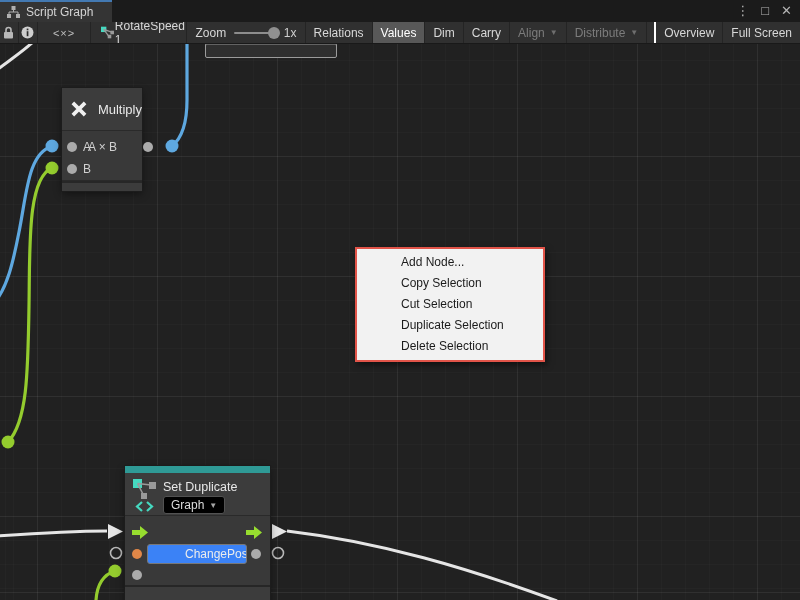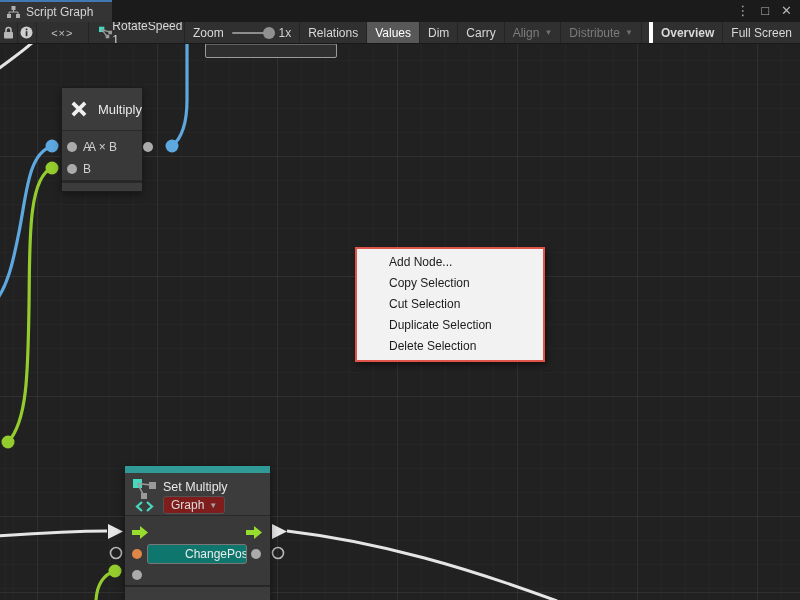--- a/index.html
+++ b/index.html
@@ -26,21 +26,21 @@
   .tbtn.active { background:#585858; color:#fff; }
   .tbtn.disabled { color:#7c7c7c; }
   .tbtn .dd-arrow { font-size:8px; margin-left:5px; color:#8a8a8a; }
   .tbtn.disabled .dd-arrow { color:#6f6f6f; }
   .seg-lock { width:25px; } .seg-info { width:25px; } .seg-code { width:72px; color:#c0c0c0; font-size:11px; letter-spacing:1px;}
   .seg-ref { width:108px; justify-content:flex-start; padding-left:10px; gap:0; }
   .seg-zoom { width:153px; justify-content:space-between; padding:0 8px; gap:8px; }
   .slider-track { flex:1; height:2px; background:#8d8d8d; position:relative; border-radius:1px; }
   .slider-handle { position:absolute; right:-4px; top:-5px; width:12px; height:12px; border-radius:50%; background:#909090; }
   .zoom-val { color:#cfcfcf; }
-  .mleft { margin-left:7px; border-left:4px solid #ffffff;font-weight:bold; }
+  .mleft { margin-left:7px; border-left:2px solid #ffffff; }
 
   
   .canvas { position:absolute; left:0; top:44px; width:800px; height:556px; overflow:hidden;
             background-color:#212121;
             background-image:
               repeating-linear-gradient(to right, rgba(255,255,255,0.050) 0 1px, transparent 1px 120px),
               repeating-linear-gradient(to bottom, rgba(255,255,255,0.050) 0 1px, transparent 1px 120px),
               repeating-linear-gradient(to right, rgba(255,255,255,0.018) 0 1px, transparent 1px 24px),
               repeating-linear-gradient(to bottom, rgba(255,255,255,0.018) 0 1px, transparent 1px 24px);
             background-position: 37px -8px, 37px -8px, 13px -8px, 13px -8px; }
@@ -61,36 +61,36 @@
   .nm-title { margin-left:11px; font-size:13px; color:#e9e9e9; }
   .nm-body { position:relative; height:51px; background:#393939; border-top:1px solid #2a2a2a; border-bottom:1px solid #2a2a2a; }
   .nm-body .lbl { position:absolute; font-size:12px; color:#d0d0d0; }
   .nm-footer { height:10px; background:#3c3c3c; border-top:2px solid #272727; }
 
   .node-setvar { left:125px; top:422px; width:145px; height:150px; }
   .sv-strip { height:7px; background:#2f9a96; }
   .sv-header { position:relative; height:42px; background:#3c3c3c; }
   .sv-title { position:absolute; left:38px; top:7px; font-size:12.5px; color:#e8e8e8; }
   .sv-icon { position:absolute; left:8px; top:4px; }
-  .mini-dd { position:absolute; display:inline-flex; align-items:center; height:18px; background:#7f1d1d;
+  .mini-dd { position:absolute; display:inline-flex; align-items:center; height:18px; background:#000000;
              border:1px solid #525252; border-radius:3px; padding:0 7px; font-size:12px; color:#dcdcdc; }
   .mini-dd .dd-arrow { font-size:8px; color:#a5a5a5; margin-left:5px; }
   .sv-graph-dd { left:38px; top:23px; }
   .sv-body { position:relative; height:70px; background:#393939; border-top:1px solid #2a2a2a; }
   .exec-arrow { position:absolute; top:10px; }
   .var-dd { position:absolute; left:22px; top:28px; width:100px; height:20px; display:flex;
-            background:#0f766e; border:1px solid #787878; border-radius:3px; overflow:hidden;padding-left:37px; }
+            background:#3b82f6; border:1px solid #787878; border-radius:3px; overflow:hidden;padding-left:37px; }
   .var-dd .vlabel { flex:1; display:flex; align-items:center; justify-content:center; font-size:12px; color:#ececec; }
   .var-dd .varrow { width:17px; display:flex; align-items:center; justify-content:center;
                     border-left:1px solid #787878; background:#303030; color:#cfcfcf; font-size:8px; }
   .sv-footer { border-top:2px solid #262626; background:#3c3c3c; height:40px; }
 
   
   .ctx-menu { position:absolute; left:355px; top:203px; width:190px; z-index:5; background:#f2f2f2;
-              border:2px solid #e25449; padding:3px 0; box-shadow:2px 3px 6px rgba(0,0,0,.5); }
+              border:2px solid #e25449; padding:3px 12px; box-shadow:2px 3px 6px rgba(0,0,0,.5); }
   .ctx-item { height:21px; line-height:21px; padding-left:32px; font-size:12px; color:#1b1b1b; cursor:default; }
 </style>
 </head>
 <body>
 
 <div id="app">
 
   <div class="tabbar">
     <div class="tab">
       <svg width="13" height="12" viewBox="0 0 13 12">
@@ -219,21 +219,21 @@
       <div class="sv-strip"></div>
       <div class="sv-header">
         <svg class="sv-icon" width="26" height="36" viewBox="0 0 26 36">
           <rect x="0" y="2" width="9" height="9" fill="#45d9c0"></rect>
           <path d="M4.5 6.5 L18 8 M4.5 6.5 L11 19" stroke="#9a9a9a" stroke-width="1.6" fill="none"></path>
           <rect x="16" y="5" width="7" height="7" fill="#9a9a9a"></rect>
           <rect x="8" y="16" width="6" height="6" fill="#9a9a9a"></rect>
           <path d="M9 25 L4 29.5 L9 34" stroke="#45d9c0" stroke-width="2.2" fill="none"></path>
           <path d="M14 25 L19 29.5 L14 34" stroke="#45d9c0" stroke-width="2.2" fill="none"></path>
         </svg>
-        <span class="sv-title">Set Multiply</span>
+        <span class="sv-title">Set Duplicate</span>
         <div class="mini-dd sv-graph-dd">
           <span>Graph</span>
           <span class="dd-arrow">▼</span>
         </div>
       </div>
       <div class="sv-body">
         <svg class="exec-arrow" style="left:7px;" width="17" height="13" viewBox="0 0 17 13">
           <path d="M0 4 h8 V0 l8 6.5 L8 13 V9 H0 z" fill="#97dd2f"></path>
         </svg>
         <svg class="exec-arrow" style="left:121px;" width="17" height="13" viewBox="0 0 17 13">

